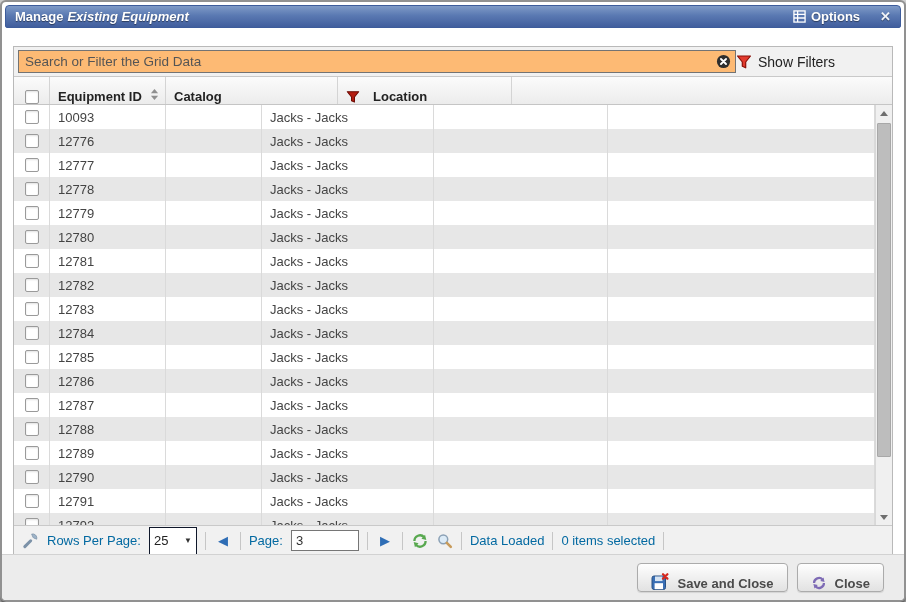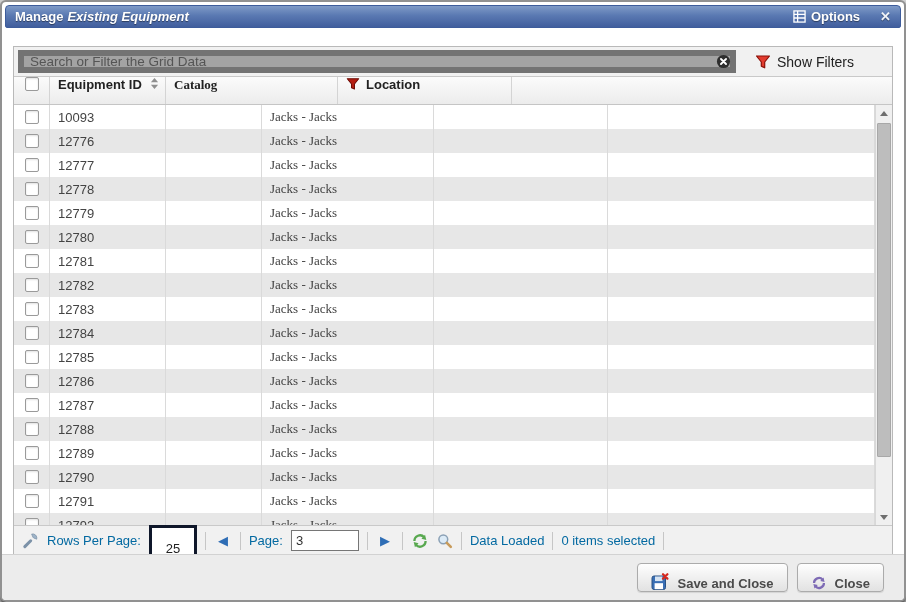--- a/index.html
+++ b/index.html
@@ -26,37 +26,37 @@
   .grid-panel{
     position:absolute;left:11px;right:11px;top:44px;
     border:1px solid #b9b9b9;background:#fff;
   }
   .search-row{
     height:30px;background:#f1f1f1;border-bottom:1px solid #c9c9c9;
     display:flex;align-items:center;
   }
   .search-box{position:relative;width:718px;margin:0 0 0 4px;}
   .search-box input{
-    width:100%;height:23px;border:6px solid #737373;padding:0 26px 0 6px;
-    font-family:"Liberation Sans",sans-serif;font-size:13.5px;color:#333;background:#a3a3a3;
+    width:100%;height:23px;border:1px solid #737373;padding:0 26px 0 6px;
+    font-family:"Liberation Sans",sans-serif;font-size:13.5px;color:#333;background:#fdba74;
   }
   .search-box input::placeholder{color:#555;opacity:1;}
   .clear-icon{position:absolute;right:5px;top:4px;width:15px;height:15px;cursor:pointer;}
-  .show-filters{display:flex;align-items:center;gap:6px;padding-left:19px;font-size:14px;color:#222;cursor:pointer;}
+  .show-filters{display:flex;align-items:center;gap:6px;padding-left:0;font-size:14px;color:#222;cursor:pointer;}
   
   .header-row{
     height:28px;display:flex;align-items:stretch;
     background:linear-gradient(#fbfbfb,#ececec);
     border-bottom:1px solid #c5c5c5;font-size:13px;font-weight:bold;color:#222;
   }
-  .hcell{display:flex;align-items:flex-start;border-right:1px solid #d4d4d4;padding:0 6px 0 8px;}
+  .hcell{display:flex;align-items:flex-end;border-right:1px solid #d4d4d4;padding:0 6px 0 8px;gap:7px;}
   .col-check{width:36px;justify-content:center;padding:0;}
   .col-id{width:116px;}
   .col-asset{width:96px;}
-  .col-catalog{width:172px;font-family:Liberation Serif, serif;}
+  .col-catalog{width:172px;}
   .col-loc{width:174px;}
   .col-extra{flex:1;border-right:none;}
   .hcell .sort{margin-left:auto;}
   .checkbox{
     width:14px;height:14px;background:#fff;border:1px solid #9a9a9a;border-radius:2px;
     box-shadow:inset 0 1px 2px rgba(0,0,0,.12);cursor:pointer;
   }
   
   .body-wrap{position:relative;height:420px;overflow:hidden;background:#fff;}
   .rows{position:absolute;left:0;top:0;right:17px;}
@@ -73,21 +73,21 @@
   .tri-down{width:0;height:0;border-left:4px solid transparent;border-right:4px solid transparent;border-top:5px solid #6e6e6e;}
   .sb-thumb{position:absolute;left:1px;right:1px;top:18px;height:334px;background:#bdbdbd;border:1px solid #a8a8a8;border-radius:1px;cursor:pointer;}
   
   .toolbar{
     height:30px;background:#f1f1f1;border-top:1px solid #c9c9c9;
     display:flex;align-items:center;gap:8px;padding:0 8px;font-size:13px;color:#222;
   }
   .divider{width:1px;height:18px;background:#c6c6c6;}
   .select{
     display:flex;align-items:center;justify-content:space-between;
-    width:48px;height:21px;border:3px solid #0f172a;background:#fff;padding:13px 4px;cursor:pointer;flex-direction:column;
+    width:48px;height:21px;border:1px solid #0f172a;background:#fff;padding:13px 4px;cursor:pointer;
   }
   .select .arrow{font-size:8px;color:#333;}
   .page-input{width:68px;height:21px;border:1px solid #767676;font-family:"Liberation Sans",sans-serif;font-size:13px;padding:0 4px;color:#333;}
   .pager-arrow{color:var(--pager-blue,#2e6db5);font-size:13px;cursor:pointer;padding:0 4px;}
   .tool-icon{display:flex;align-items:center;cursor:pointer;}
   .status-text{color:#0369a1;}
   
   .bottom-bar{
     position:absolute;left:0;right:0;bottom:0;height:46px;background:#ececec;
     border-top:1px solid #d2d2d2;display:flex;align-items:center;justify-content:flex-end;

